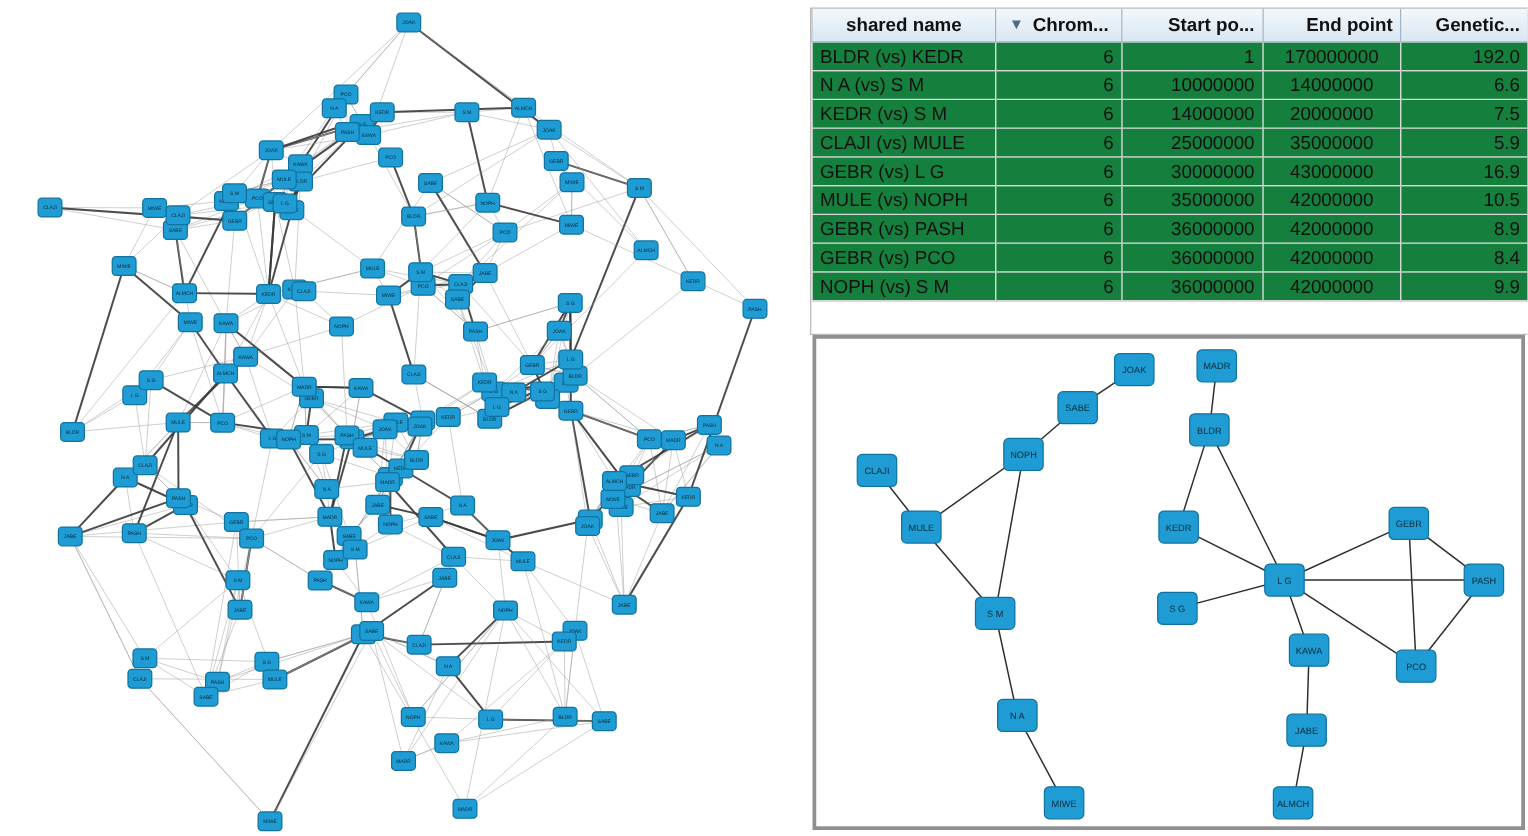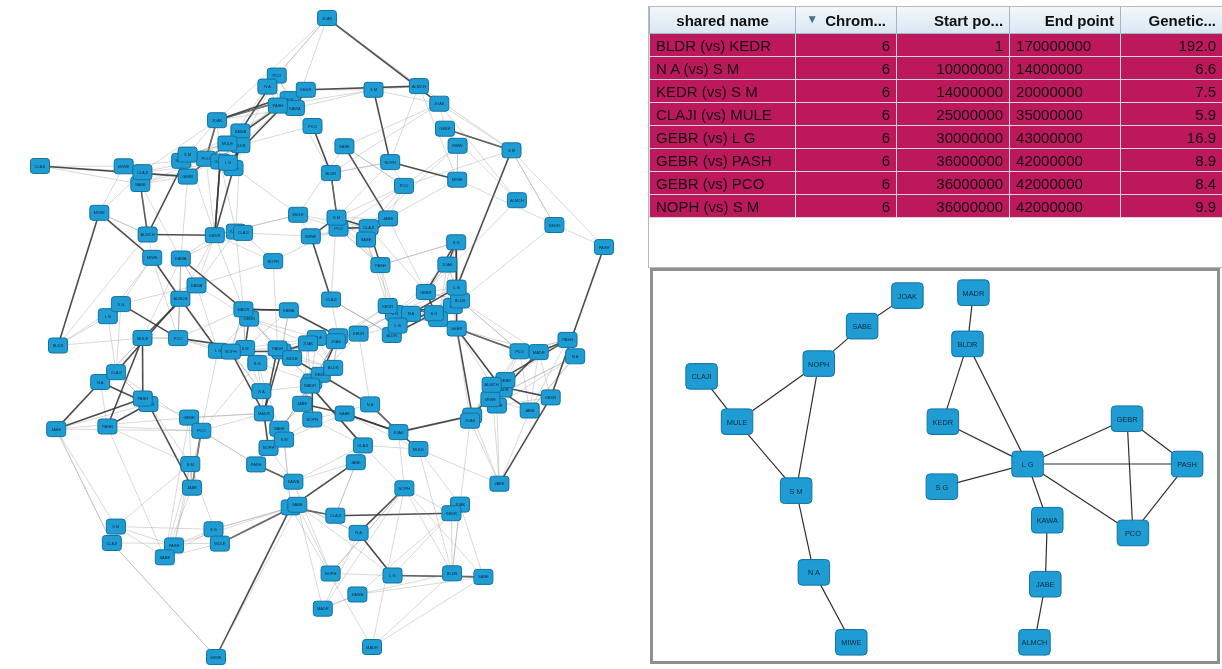--- a/index.html
+++ b/index.html
@@ -40,26 +40,26 @@
     font-weight:bold;
     font-size:15px;
     padding:0 6px;
     white-space:nowrap;
   }
   table.data td{
     border:1px solid #d7d7d7;
     height:22px;
     padding:0 6px;
     white-space:nowrap;
-    background:#be185d;
+    background:#15803d;
   }
   .col-name{width:150px;text-align:left;}
   .col-chrom{width:96px;text-align:right;}
   .col-start{width:130px;text-align:right;}
-  .col-end{width:120px;text-align:left;}
+  .col-end{width:120px;text-align:center;}
   .col-gen{width:110px;text-align:right;}
   th.col-name{text-align:center;}
   th.col-chrom{text-align:center;}
   th.col-start{text-align:right;}
   th.col-end{text-align:right;}
   th.col-gen{text-align:right;}
   .filter-icon{
     display:inline-block;
     color:#4a6e85;
     font-size:12px;
@@ -1334,20 +1334,27 @@
             <td class="col-gen">5.9</td>
           </tr>
           <tr>
             <td class="col-name">GEBR (vs) L G</td>
             <td class="col-chrom">6</td>
             <td class="col-start">30000000</td>
             <td class="col-end">43000000</td>
             <td class="col-gen">16.9</td>
           </tr>
           <tr>
+            <td class="col-name">MULE (vs) NOPH</td>
+            <td class="col-chrom">6</td>
+            <td class="col-start">35000000</td>
+            <td class="col-end">42000000</td>
+            <td class="col-gen">10.5</td>
+          </tr>
+          <tr>
             <td class="col-name">GEBR (vs) PASH</td>
             <td class="col-chrom">6</td>
             <td class="col-start">36000000</td>
             <td class="col-end">42000000</td>
             <td class="col-gen">8.9</td>
           </tr>
           <tr>
             <td class="col-name">GEBR (vs) PCO</td>
             <td class="col-chrom">6</td>
             <td class="col-start">36000000</td>

